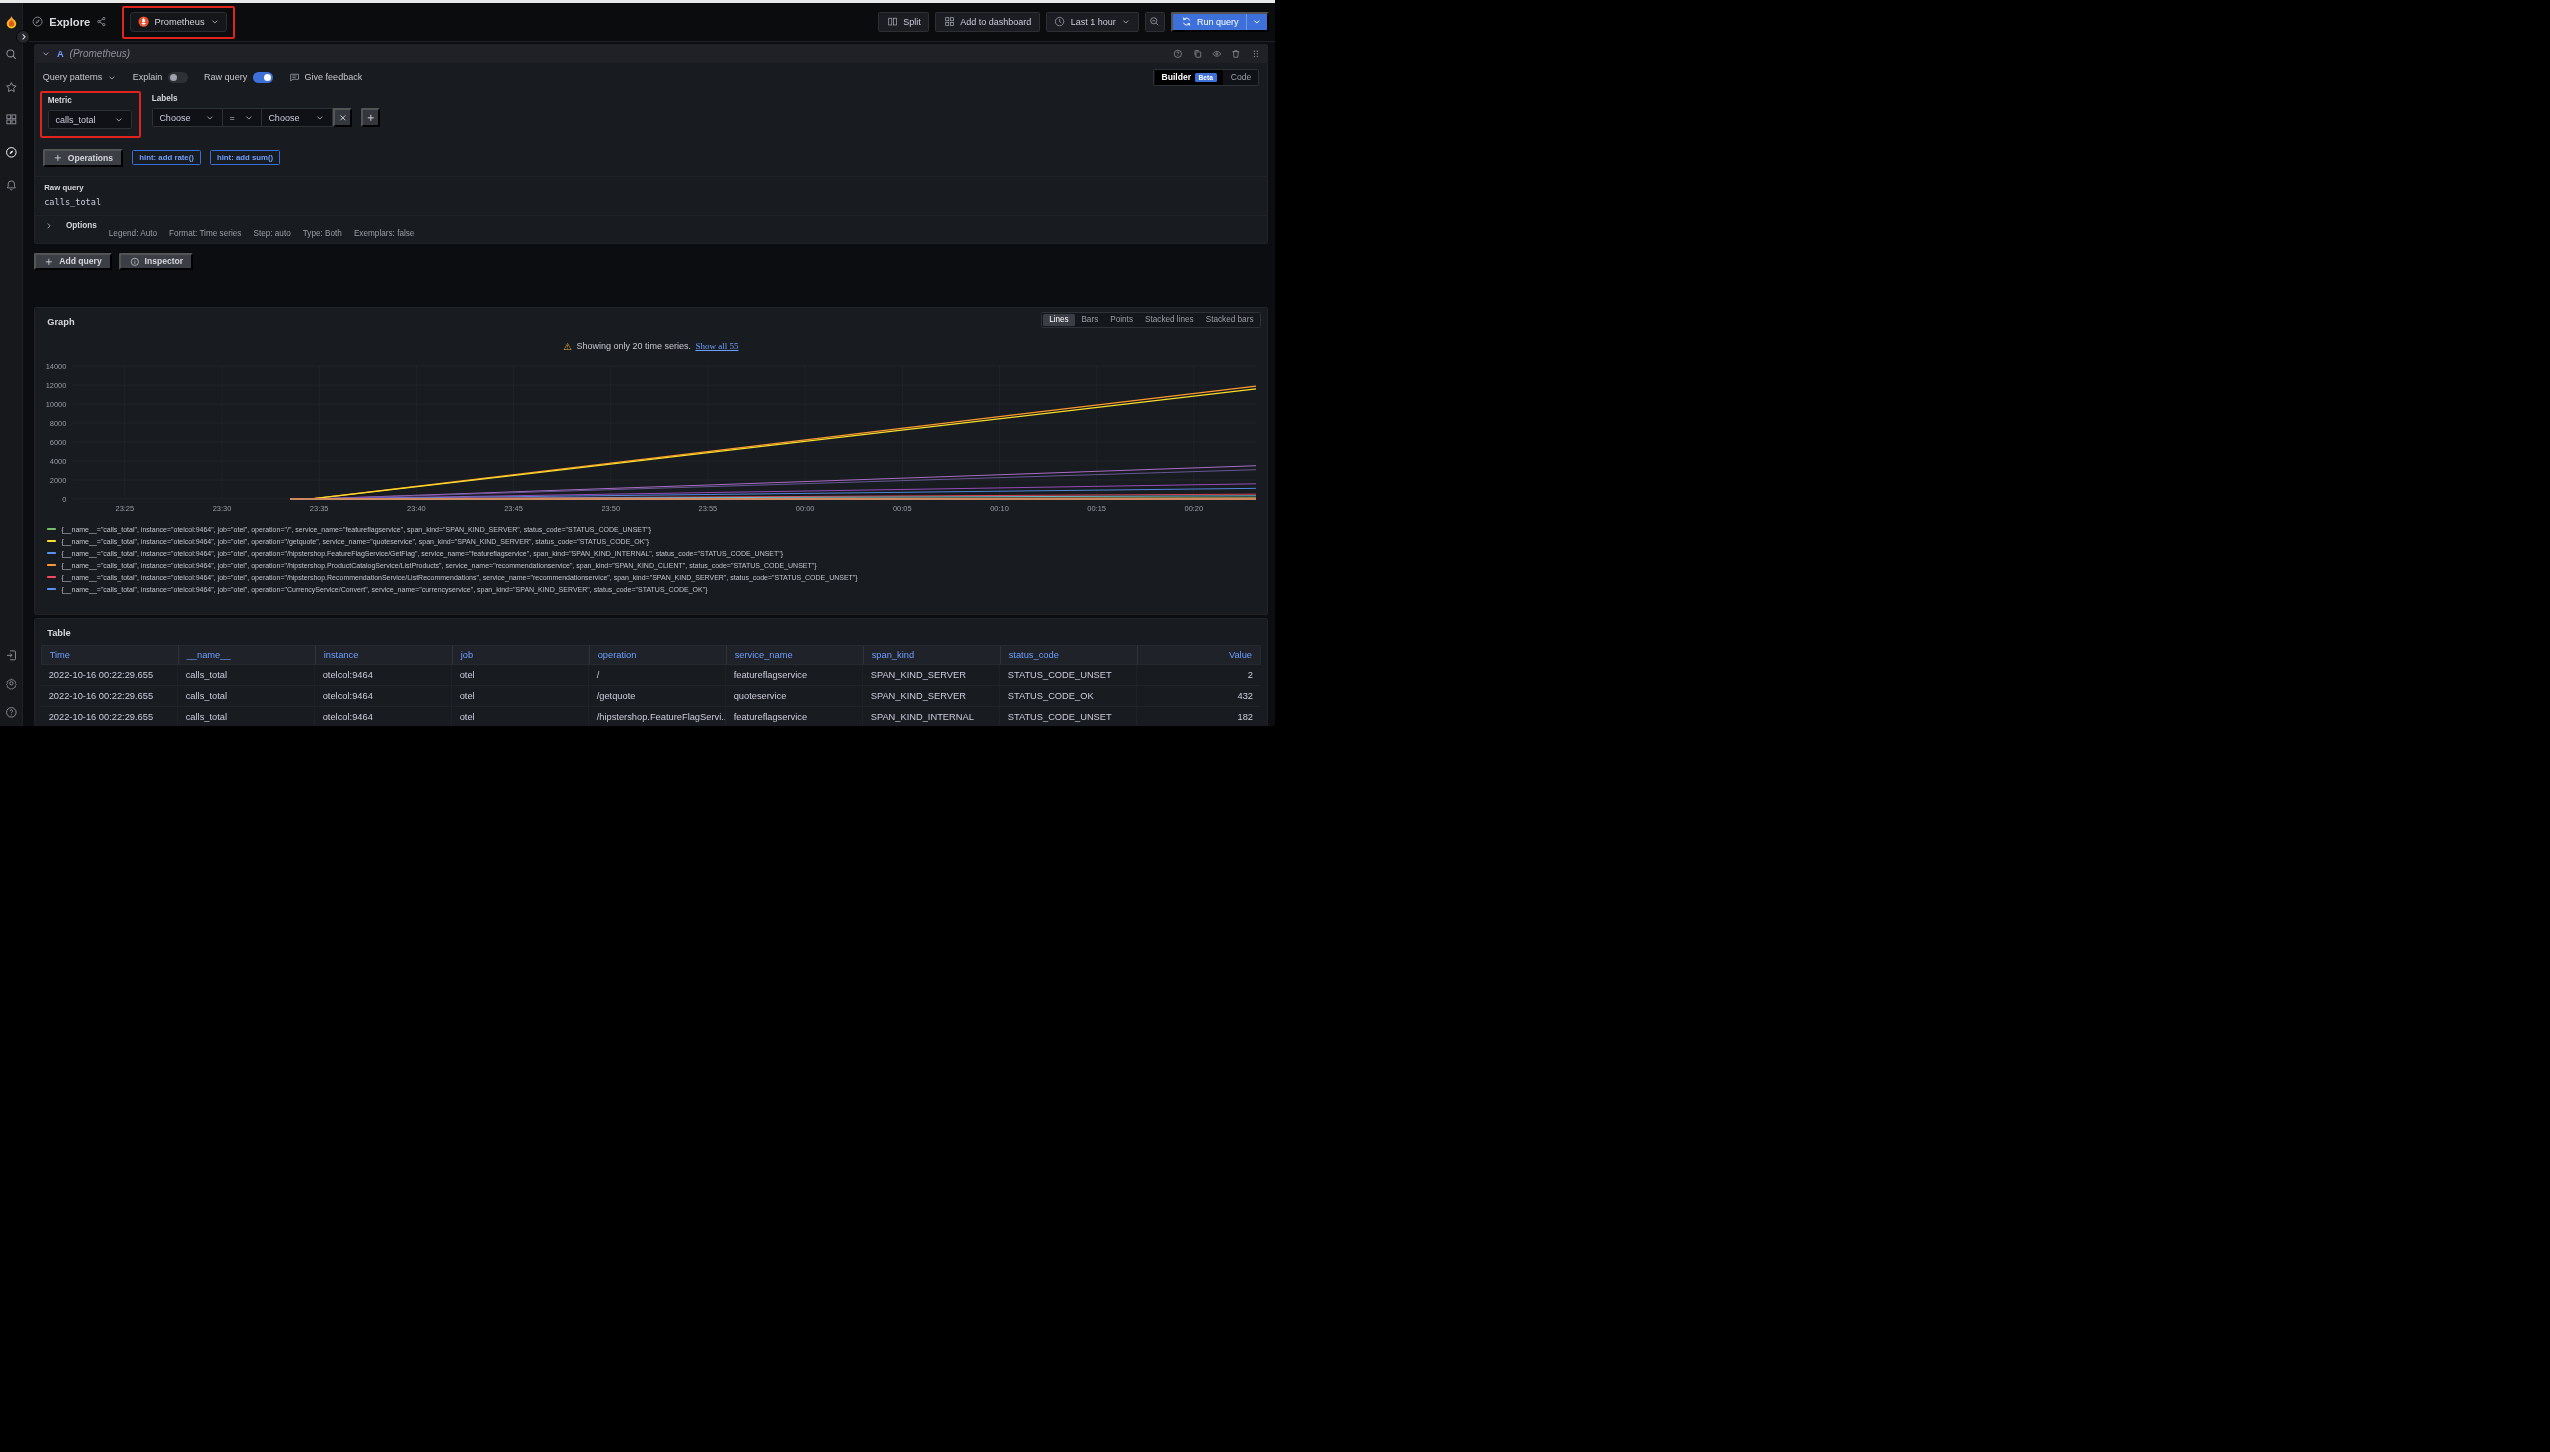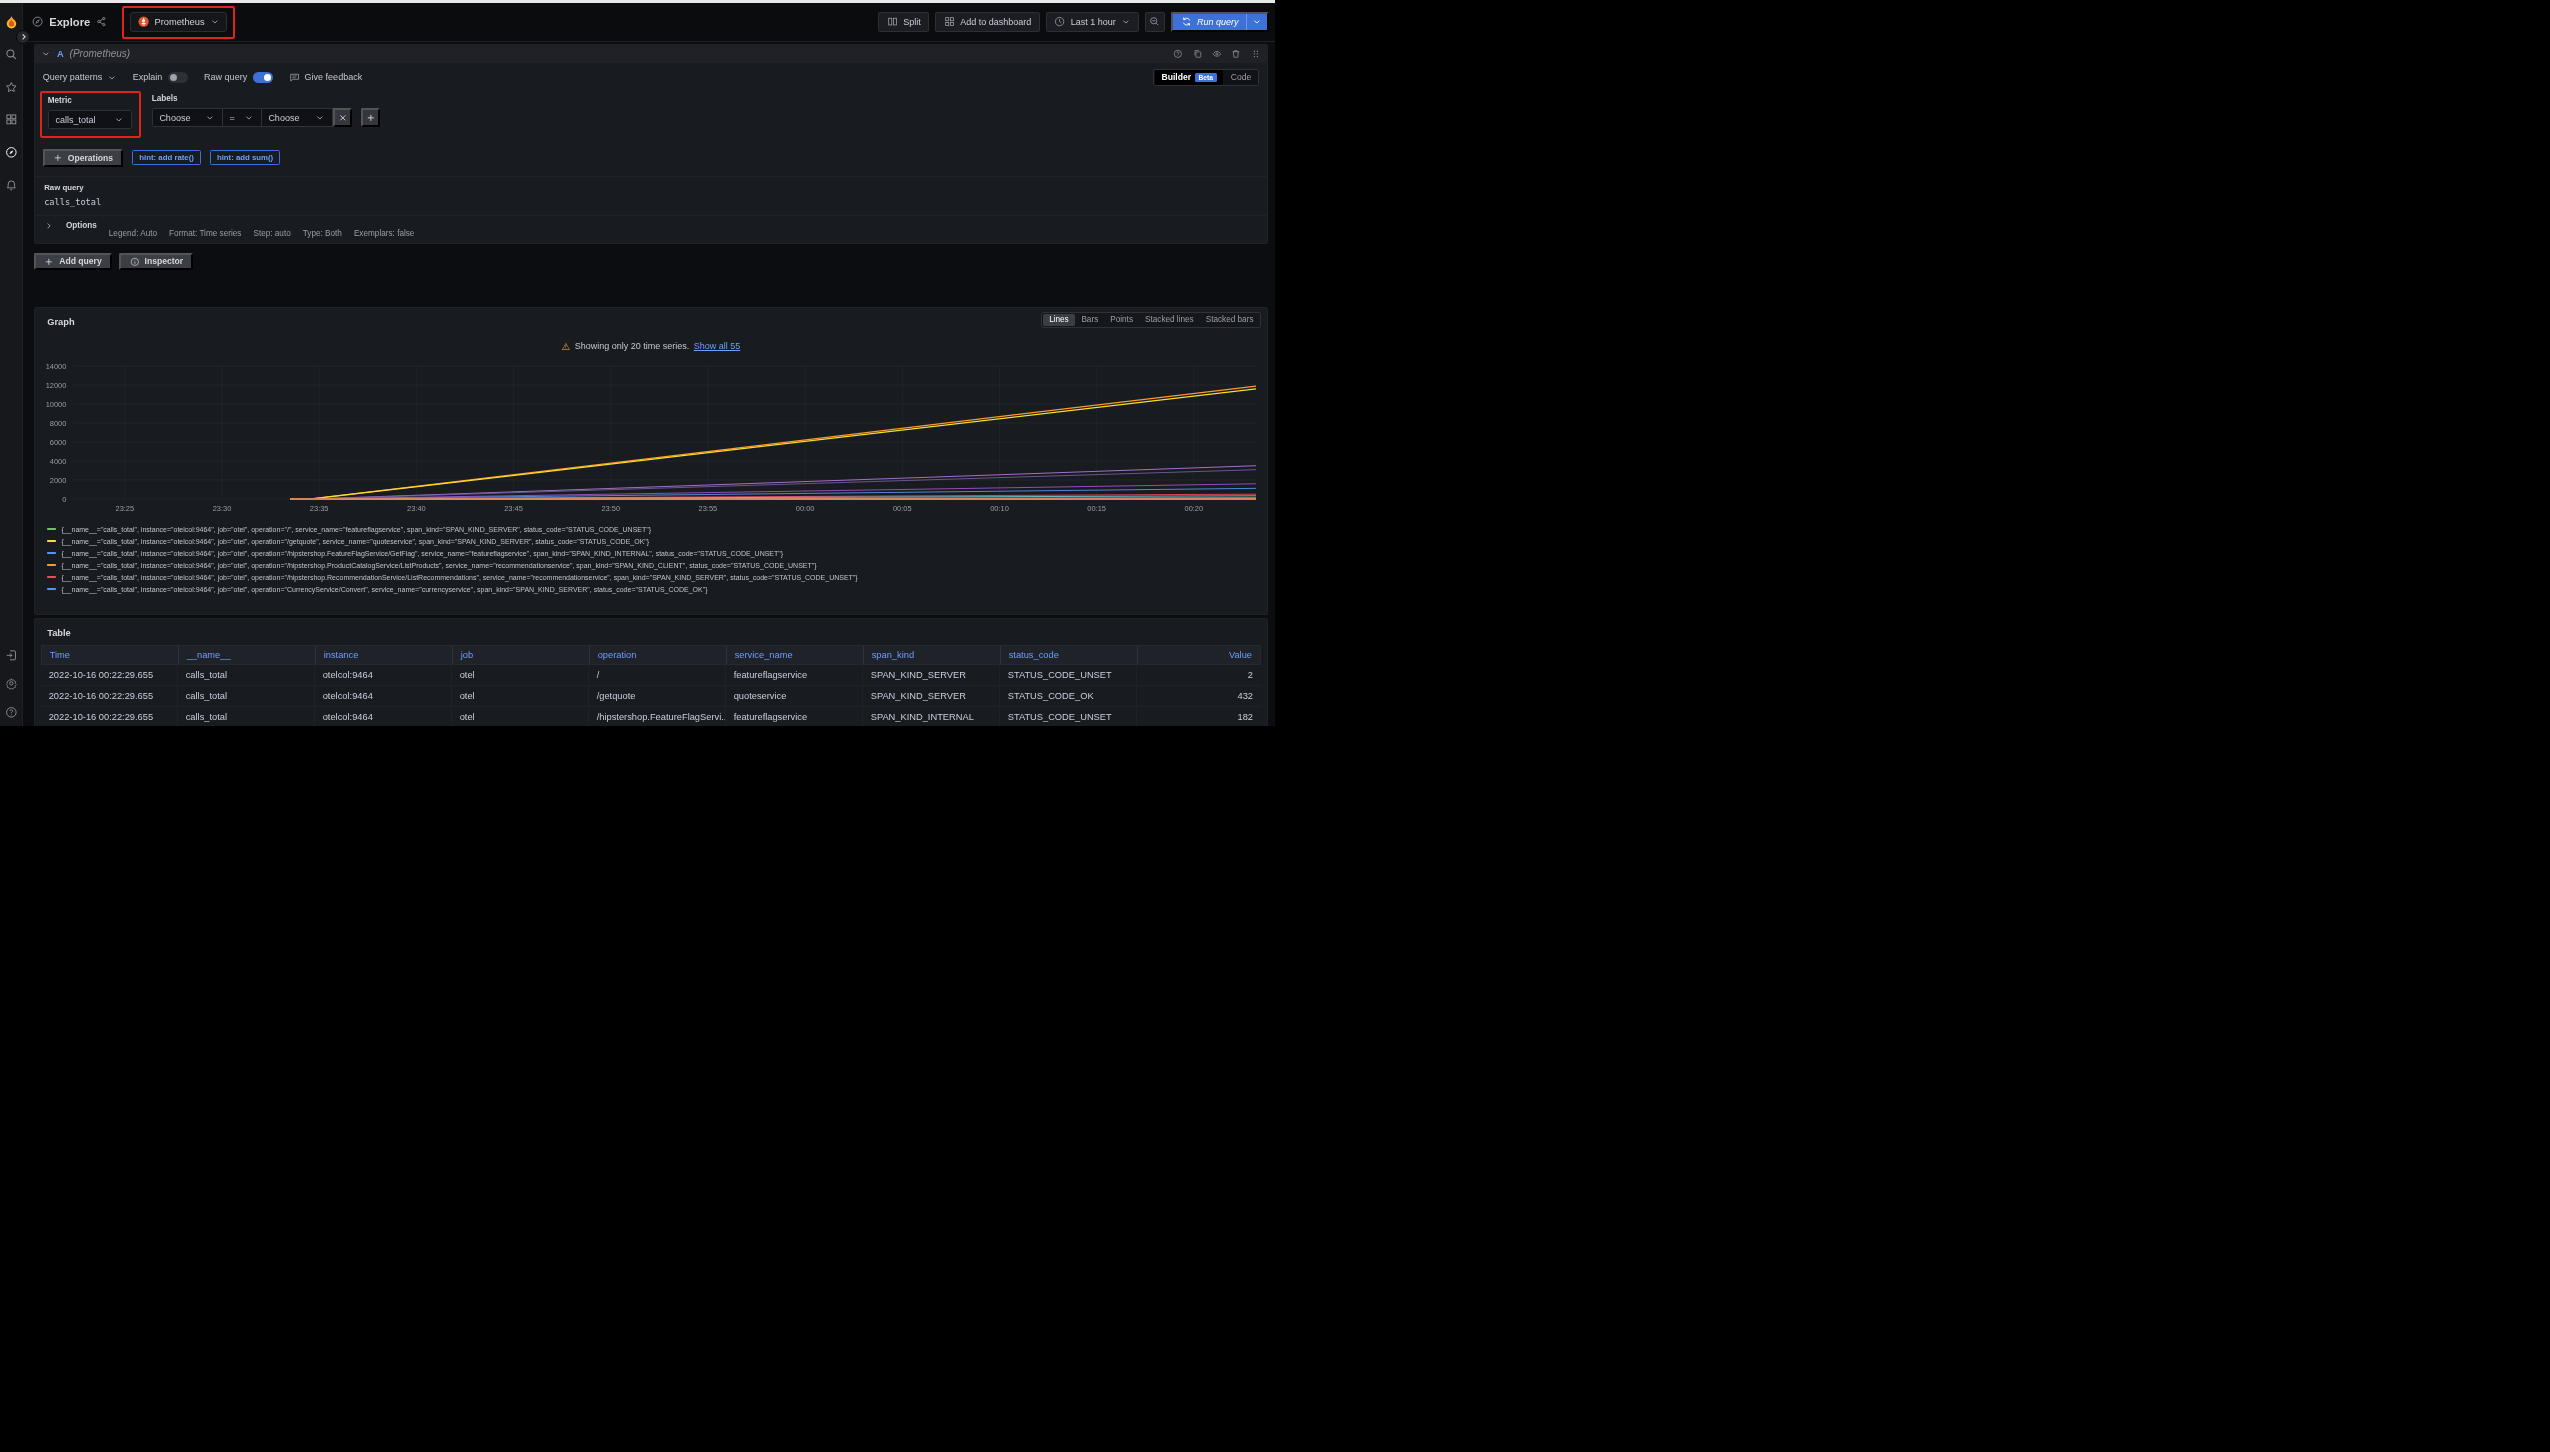--- a/index.html
+++ b/index.html
@@ -30,21 +30,21 @@
   .ticon { width:11.2px; height:11.2px; color:#9da2ab; display:block; }
   .red-ring { border:2.2px solid #e0231c; border-radius:2.2px; display:inline-flex; }
   .ring-ds { padding:4.5px 6px; margin-left:7.5px; }
   .ds-picker { display:flex; align-items:center; gap:5.2px; background:#141619; border:0.7px solid #2a2d33;
                border-radius:3px; height:20px; padding:0 6.7px; font-size:9.3px; color:#d2d3da; }
   .topbar-right { margin-left:auto; display:flex; align-items:center; gap:6px; }
   .tb-btn { display:flex; align-items:center; gap:5.2px; background:#1b1d22; border:0.7px solid #2c3034;
             border-radius:1.5px; height:20px; padding:0 7.5px; font-size:9px; color:#ccccdc; }
   .tb-btn.square { width:20px; justify-content:center; padding:0; }
   .run-btn { display:flex; align-items:center; background:#3d71d9; border-radius:1.5px; height:20px;
-             color:#fff; font-size:9px; font-weight:500;font-style:italic; }
+             color:#fff; font-size:9px; font-weight:500; }
   .run-main { display:flex; align-items:center; gap:5.2px; padding:0 7.5px; }
   .run-caret { border-left:0.7px solid rgba(255,255,255,.28); height:100%; display:flex; align-items:center; padding:0 5.2px; }
 
   
   .content { flex:1; background:#0c0d10; padding:1.5px 7.5px 0 11.2px; overflow:hidden; position:relative; }
 
   .query-card { border:0.7px solid #202226; border-radius:1.5px; background:#181b1f; }
   .qc-header { height:18px; background:#1f2126; display:flex; align-items:center; gap:6px; padding:0 6px; }
   .ref-id { color:#6e9fff; font-weight:700; font-size:9.3px; }
   .ds-hint { color:#8d8f98; font-style:italic; font-size:10px; }
@@ -94,21 +94,21 @@
   .panel { border:0.7px solid #202226; border-radius:1.5px; background:#181b1f; }
   .graph-panel { margin-top:37px; height:308px; padding:6px; position:relative; }
   .panel-title { font-size:9.3px; font-weight:600; color:#d8d9dd; padding:3px 0 0 6px; display:block; }
   .mode-tabs { position:absolute; right:6px; top:4.5px; display:flex; border:0.7px solid #2c3235;
                background:#16171c; border-radius:1.5px; }
   .mtab { padding:1.5px 6px; font-size:8.2px; color:#9a9ea6; }
   .mtab.active { background:#3b3e45; color:#fff; border-radius:1.5px; margin:0.7px; }
   .graph-warning { display:flex; justify-content:center; align-items:center; gap:4.5px; margin-top:12px;
                    font-size:9px; color:#c6c7cf; height:15px; }
   .warn-icon { color:#f2b13d; font-size:9.7px; }
-  .warn-link { color:#6e9fff; }
+  .warn-link { color:#6e9fff;font-family:Liberation Serif, serif; }
   .graph-canvas-wrap { margin-top:3px; }
   .legend { margin-top:4.5px; padding-left:6px; height:75px; overflow:hidden; }
   .legend-row { display:flex; align-items:center; gap:5.2px; height:12px; white-space:nowrap; overflow:hidden; }
   .legend-swatch { width:9px; height:2.2px; border-radius:0.7px; flex:0 0 9px; }
   .legend-text { font-size:7px; color:#c3c4ce; }
 
   
   .table-panel { margin-top:3px; height:157px; padding:6px; }
   .gtable { margin-top:7.5px; }
   .t-head, .t-row { display:grid; grid-template-columns:137px 137px 137px 137px 137px 137px 137px 137px 1fr; }

